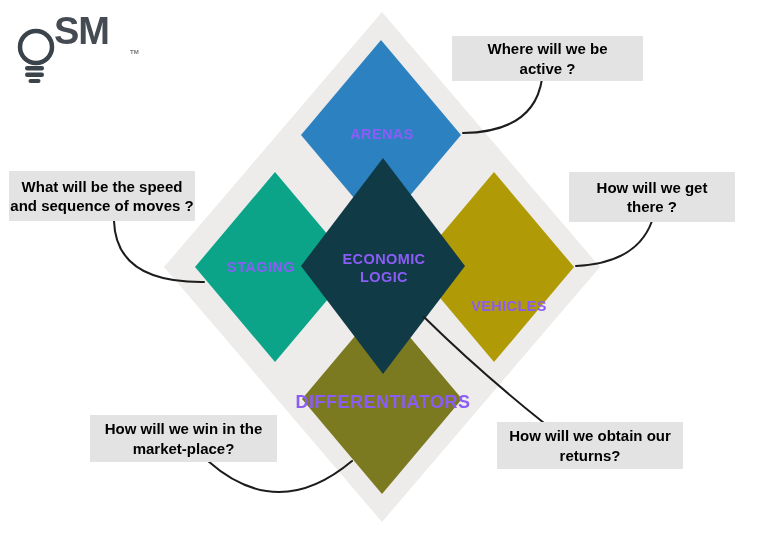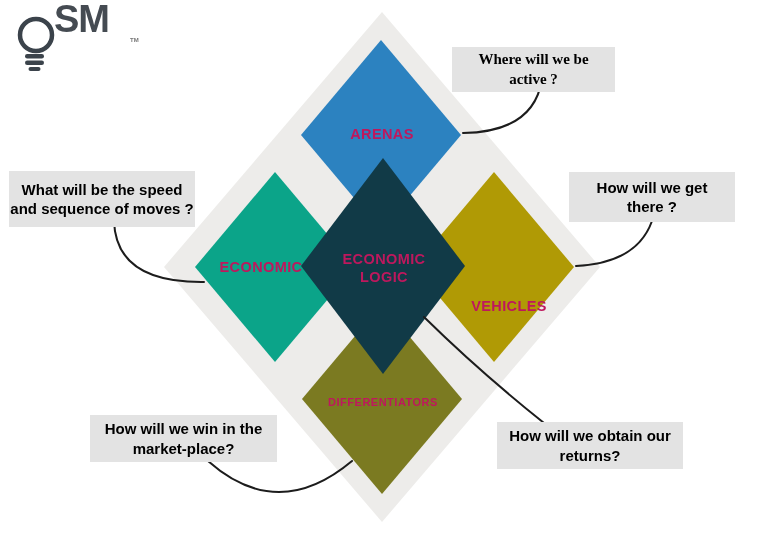--- a/index.html
+++ b/index.html
@@ -17,47 +17,47 @@
     position:absolute;
     background:#e3e3e3;
     color:#000;
     font-weight:700;
     font-size:15px;
     line-height:1.27;
     display:flex;align-items:center;justify-content:center;
     text-align:center;
     white-space:pre-line;
   }
-  .b1{left:452px;top:47px;width:163px;height:45px;font-family:Liberation Serif, serif;}
+  .b1{left:452px;top:36px;width:191px;height:45px;}
   .b2{left:569px;top:172px;width:166px;height:50px;}
-  .b3{left:9px;top:171px;width:186px;height:56px;}
+  .b3{left:9px;top:171px;width:186px;height:50px;}
   .b4{left:90px;top:415px;width:187px;height:47px;}
   .b5{left:497px;top:422px;width:186px;height:47px;}
 
   
   .dlabel{
     position:absolute;
     transform:translate(-50%,-50%);
-    color:#be185d;
+    color:#8b5cf6;
     font-weight:700;
     font-size:14.5px;
     letter-spacing:0.4px;
     text-align:center;
     white-space:nowrap;
   }
   .dlabel.wrap{white-space:normal;width:112px;line-height:1.25;}
-  .dlabel.small{font-size:11px;letter-spacing:0.5px;}
+  .dlabel.small{font-size:18px;letter-spacing:0.5px;}
   .l-arenas{left:382px;top:134px;}
   .l-staging{left:261px;top:267px;}
   .l-vehicles{left:509px;top:266px;margin-top:40px;}
   .l-diff{left:383px;top:402px;}
   .l-econ{left:384px;top:268px;}
 
   
-  .logo{position:absolute;left:14px;top:4px;width:140px;height:84px;}
+  .logo{position:absolute;left:14px;top:16px;width:140px;height:84px;}
   .logo .sm{
     position:absolute;left:40px;top:-6px;
     font-size:38px;font-weight:700;color:#454b52;letter-spacing:-1px;
   }
   .logo .insight{
     position:absolute;left:23px;top:25px;
     font-size:28px;font-weight:700;color:#2aa3da;letter-spacing:-0.5px;
   }
   .logo .tm{
     position:absolute;left:116px;top:33px;
@@ -81,21 +81,21 @@
     <polygon points="383,158 465,266 383,374 301,266" fill="#113a47"></polygon>
 
     <path d="M542,79 Q534,132 463,133" fill="none" stroke-width="2" stroke-linecap="round" stroke="#1c1c1c"></path>
     <path d="M652,221 Q637,263 576,266" fill="none" stroke-width="2" stroke-linecap="round" stroke="#1c1c1c"></path>
     <path d="M114,221 Q116,283 204,282" fill="none" stroke-width="2" stroke-linecap="round" stroke="#1c1c1c"></path>
     <path d="M208,461 Q278,523 352,461" fill="none" stroke-width="2" stroke-linecap="round" stroke="#1c1c1c"></path>
     <path d="M424,317 Q480,372 544,423" fill="none" stroke-width="2" stroke-linecap="round" stroke="#1c1c1c"></path>
   </svg>
 
   <div class="dlabel l-arenas">ARENAS</div>
-  <div class="dlabel l-staging">ECONOMIC</div>
+  <div class="dlabel l-staging">STAGING</div>
   <div class="dlabel l-vehicles">VEHICLES</div>
   <div class="dlabel small l-diff">DIFFERENTIATORS</div>
   <div class="dlabel wrap l-econ">ECONOMIC LOGIC</div>
 
   <div class="callout b1">Where will we be
 active ?</div>
   <div class="callout b2">How will we get
 there ?</div>
   <div class="callout b3">What will be the speed
 and sequence of moves ?</div>

